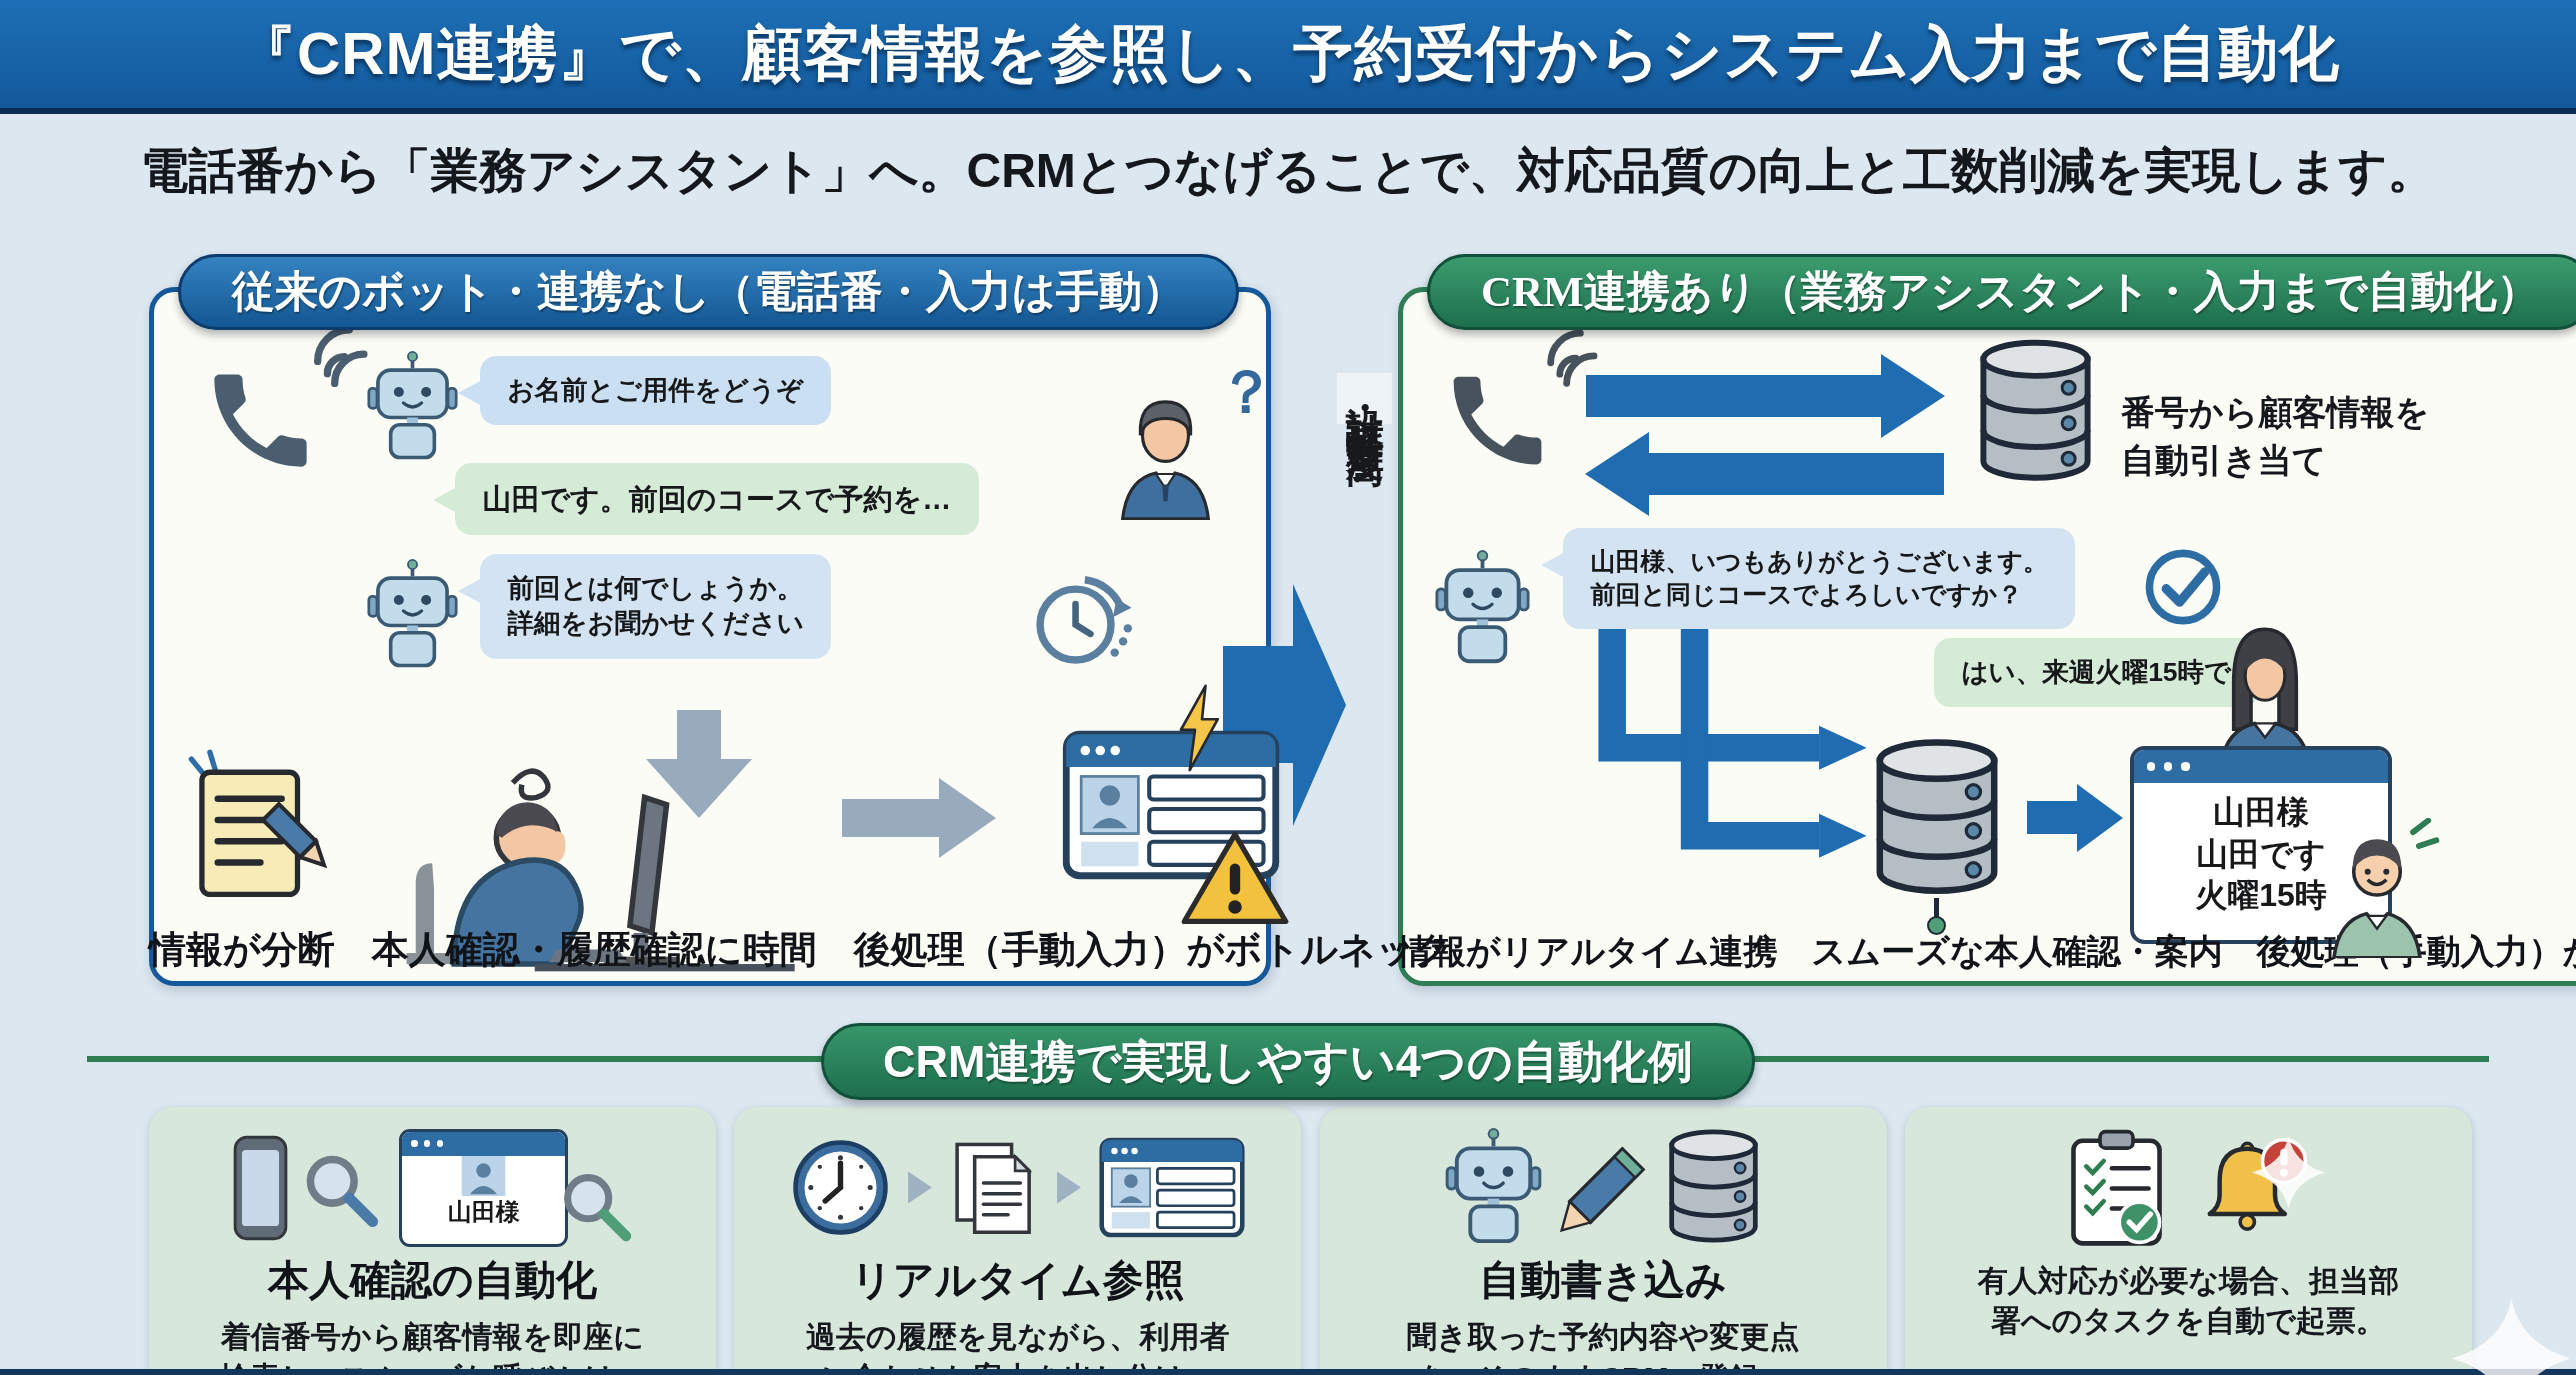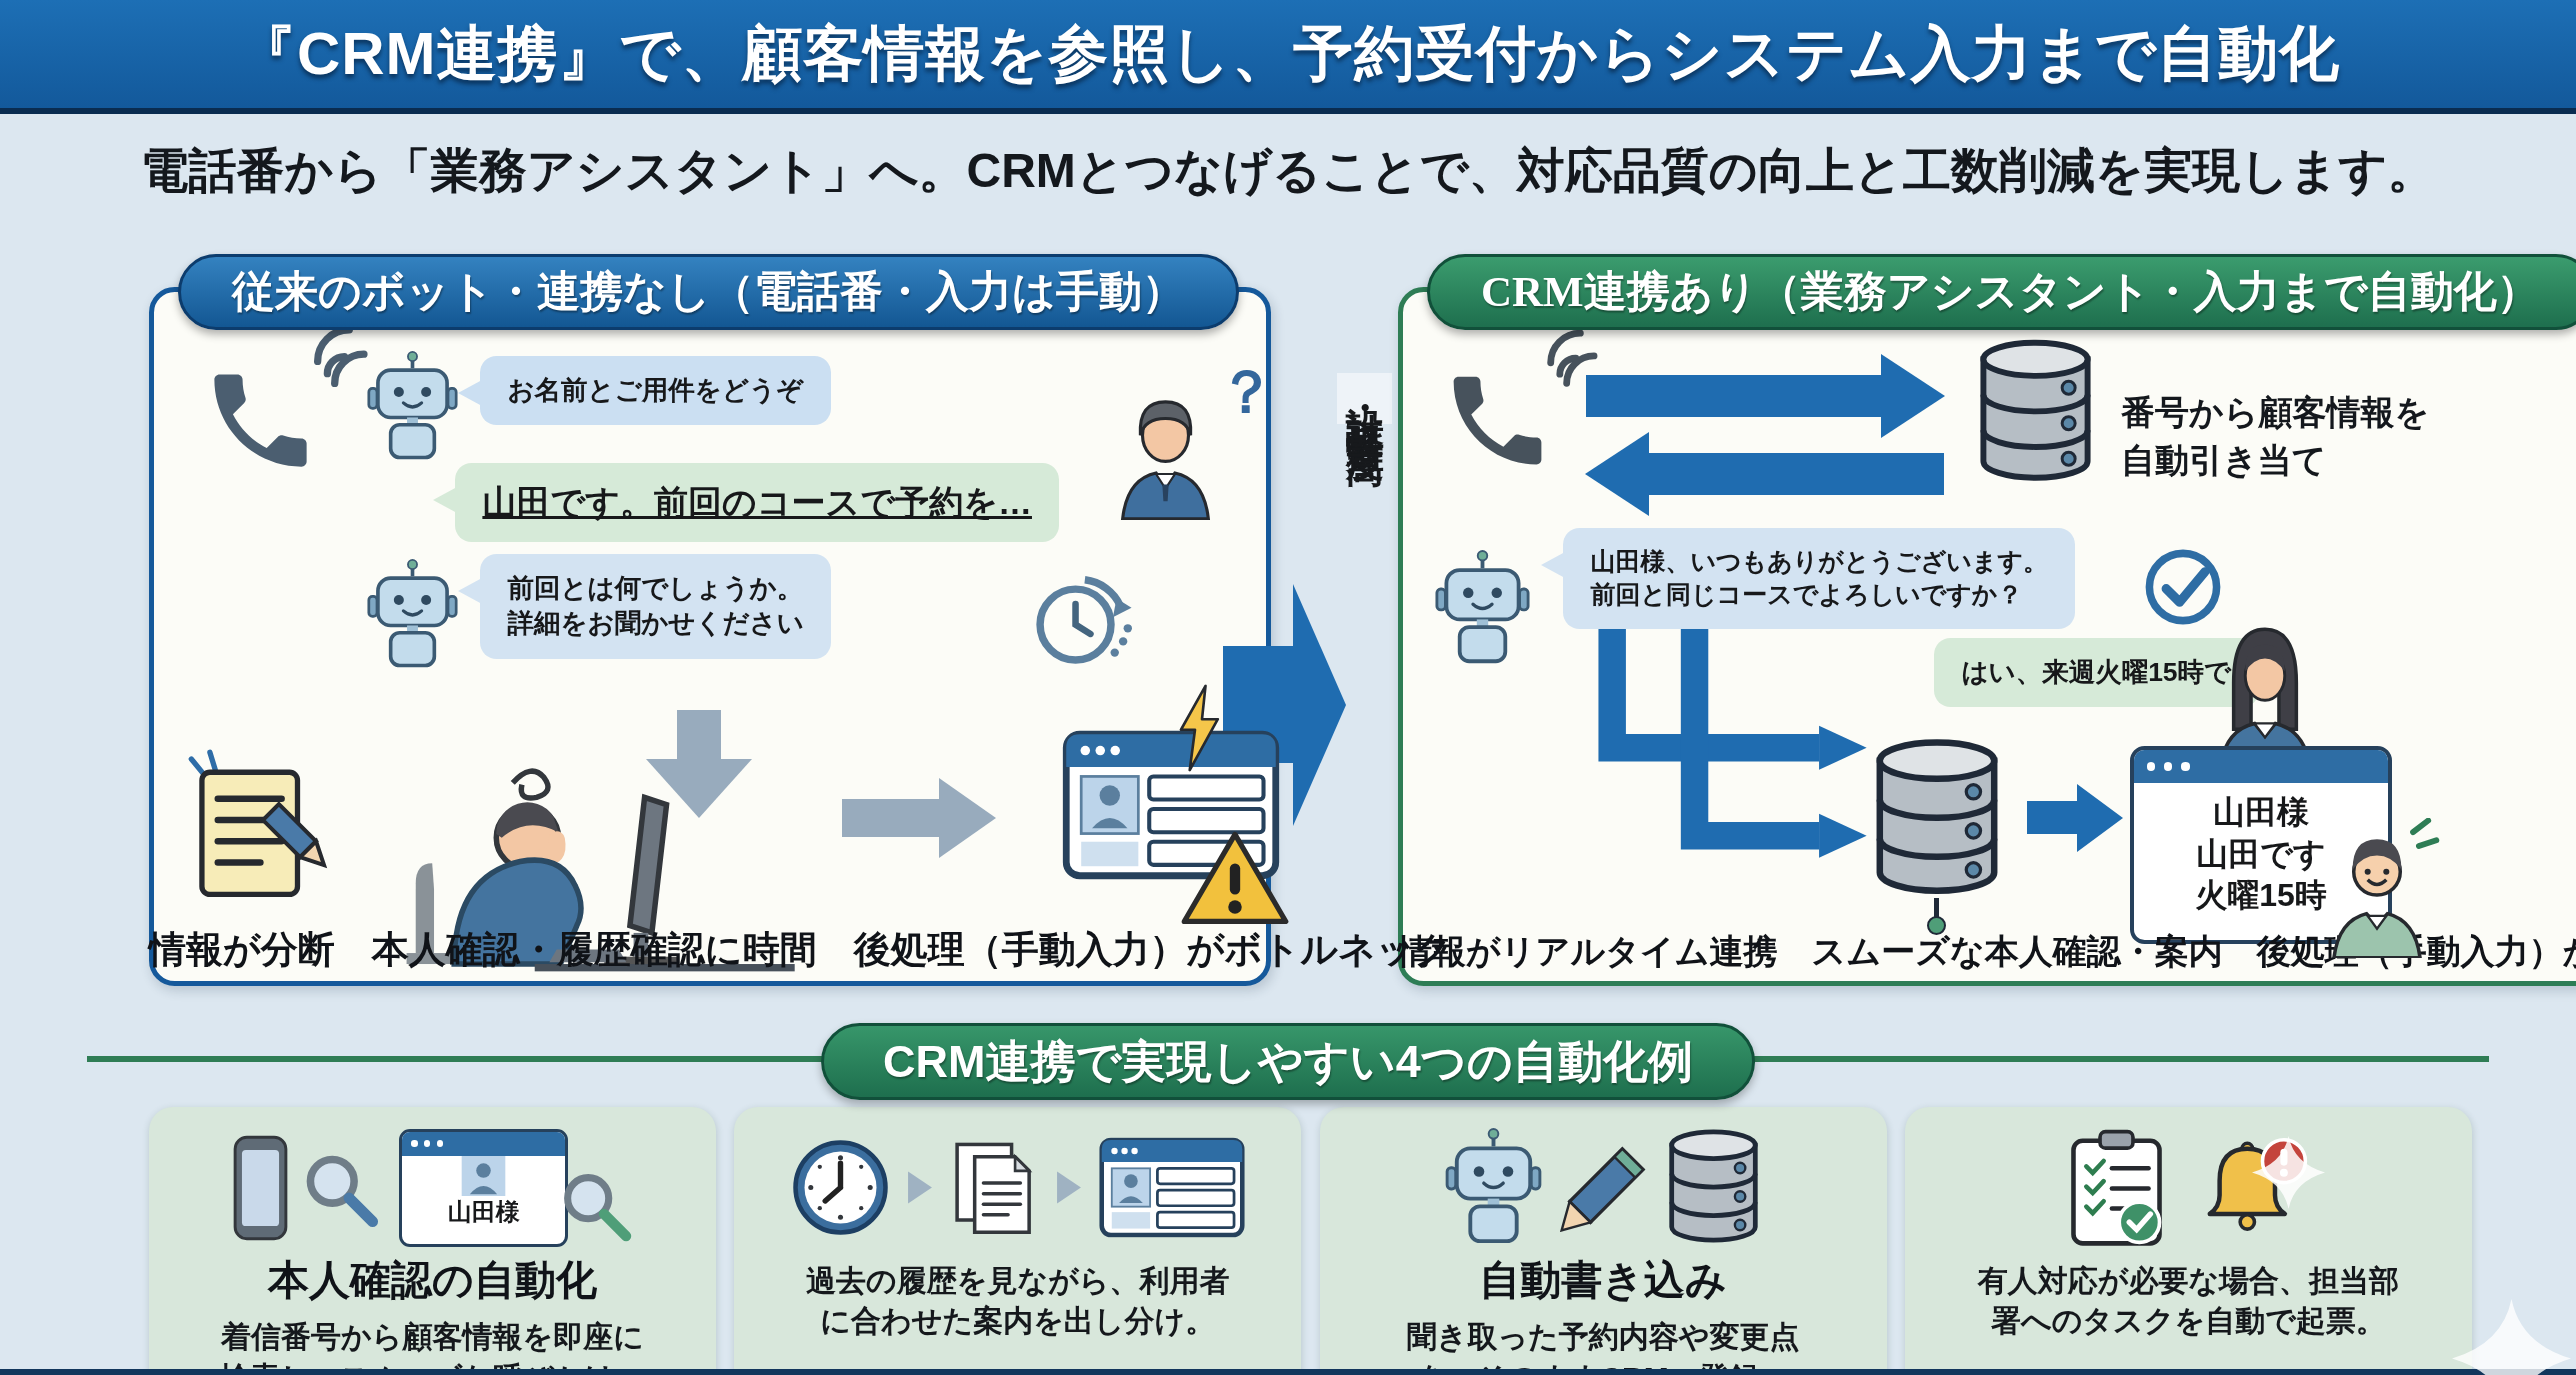--- a/index.html
+++ b/index.html
@@ -277,21 +277,21 @@
         <use href="#sym-phone"></use>
       </svg>
     <svg class="abs z3" style="left:154px;top:66px;color:#4b5e70;" width="78" height="78" viewBox="0 0 85 85">
         <use href="#sym-waves"></use>
       </svg>
     <svg class="abs z3" style="left:218px;top:96px;" width="91" height="114" viewBox="0 0 100 125">
         <use href="#sym-robot"></use>
       </svg>
 
     <div class="bubble blue tail-l" style="left:331px;top:102px;font-size:26.5px;">お名前とご用件をどうぞ</div>
-    <div class="bubble green tail-l" style="left:306px;top:209px;font-size:34px;text-decoration:underline;">山田です。前回のコースで予約を…</div>
+    <div class="bubble green tail-l" style="left:306px;top:209px;font-size:29px;">山田です。前回のコースで予約を…</div>
 
     <svg class="abs z3" style="left:959px;top:130px;" width="115" height="136" viewBox="0 0 126 149">
         <use href="#sym-person-m"></use>
       </svg>
     <div class="abs question" style="left:1068px;top:99px;">？</div>
 
     <svg class="abs z3" style="left:218px;top:304px;" width="91" height="114" viewBox="0 0 100 125">
         <use href="#sym-robot"></use>
       </svg>
     <div class="bubble lblue tail-l ml" style="left:331px;top:300px;font-size:26.5px;">前回とは何でしょうか。
@@ -449,20 +449,21 @@
         <svg width="88" height="97" viewBox="0 0 96 106">
             <use href="#sym-docs"></use>
           </svg>
         <svg width="24" height="33" viewBox="0 0 26 36">
             <use href="#sym-play"></use>
           </svg>
         <svg width="146" height="101" viewBox="0 0 160 110">
             <use href="#sym-browser-profile"></use>
           </svg>
       </div>
+      <div class="card-title">リアルタイム参照</div>
       <div class="card-desc">過去の履歴を見ながら、利用者
 に合わせた案内を出し分け。</div>
     </div>
 
     <div class="card">
       <div class="card-icons">
         <svg width="97" height="121" viewBox="0 0 106 132">
             <use href="#sym-robot"></use>
           </svg>
         <svg width="88" height="88" viewBox="0 0 96 96">

